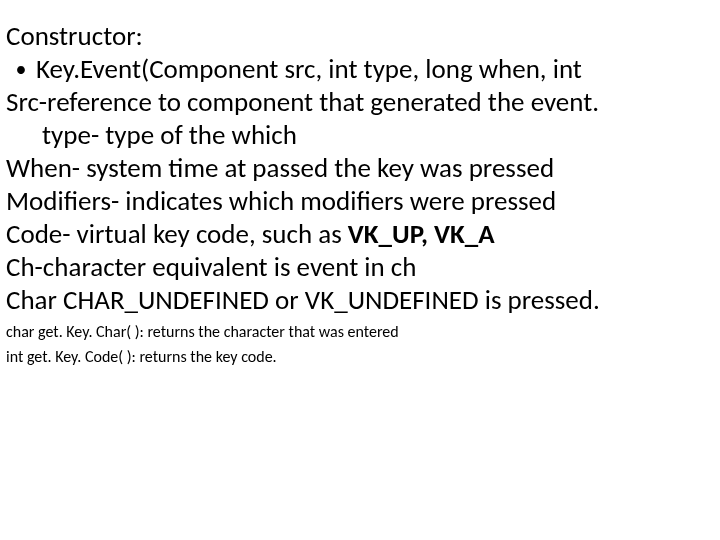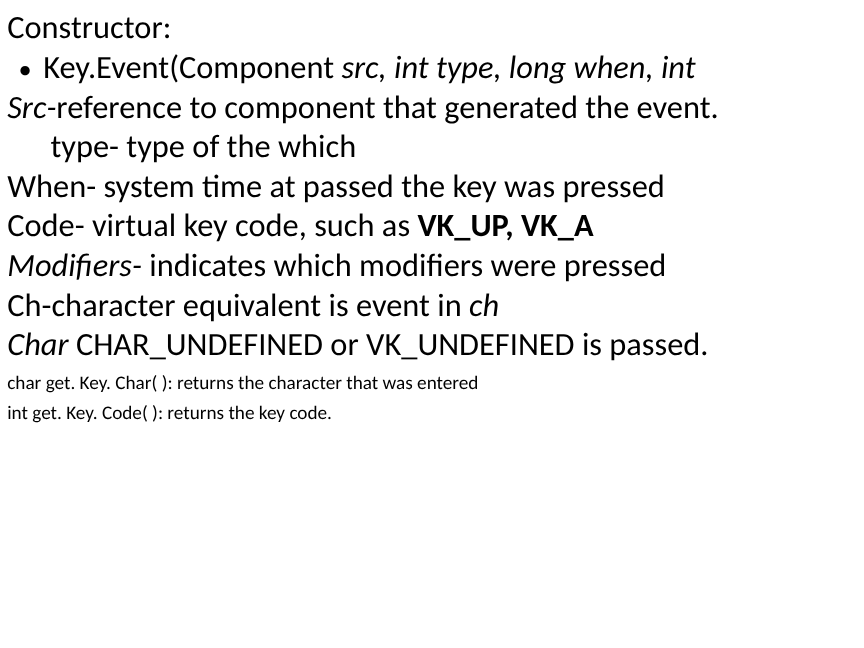--- a/index.html
+++ b/index.html
@@ -9,39 +9,39 @@
     height: 540px;
     background: #fff;
     font-family: Calibri, "Segoe UI", Arial, sans-serif;
     color: #000;
     overflow: hidden;
   }
   .slide {
     box-sizing: border-box;
     width: 720px;
     height: 540px;
-    padding: 8px 0 0 6px;
+    padding: 20px 0 0 6px;
     font-size: 27px;
     line-height: 1.22;
   }
   .line { white-space: nowrap; }
   .bullet-row {
     display: flex;
     align-items: flex-start;
   }
   .bullet-dot {
     width: 30px;
     flex: 0 0 30px;
     text-align: center;
     font-size: 22px;
     line-height: 1.5;
   }
   .bullet-text { flex: 1; }
   .cont { padding-left: 36px; }   
-  .it   { font-style: italic; }
+  .it   { }
   .bd   { font-weight: 700; }
   .small {
     font-size: 16px;
     line-height: 1.35;
     margin-top: 4px;
   }
 </style>
 </head>
 <body>
 
@@ -58,32 +58,32 @@
 
   <div class="line">
     <span class="it">Src-</span><span>reference to component that generated the event.</span>
   </div>
 
   <div class="cont line">type- type of the which</div>
 
   <div class="line">When- system time at passed the key was pressed</div>
 
   <div class="line">
-    <span>Code- virtual key code, such as </span><span class="bd">VK_UP, VK_A</span>
+    <span class="it">Modifiers- </span><span>indicates which modifiers were pressed</span>
   </div>
 
   <div class="line">
-    <span class="it">Modifiers- </span><span>indicates which modifiers were pressed</span>
+    <span>Code- virtual key code, such as </span><span class="bd">VK_UP, VK_A</span>
   </div>
 
   <div class="line">
     <span>Ch-character equivalent is event in </span><span class="it">ch</span>
   </div>
 
   <div class="line">
-    <span class="it">Char </span><span>CHAR_UNDEFINED or VK_UNDEFINED is passed.</span>
+    <span class="it">Char </span><span>CHAR_UNDEFINED or VK_UNDEFINED is pressed.</span>
   </div>
 
   <div class="line small">char get. Key. Char( ): returns the character that was entered</div>
 
   <div class="line small">int get. Key. Code( ): returns the key code.</div>
 
 </div>
 
 </body></html>

